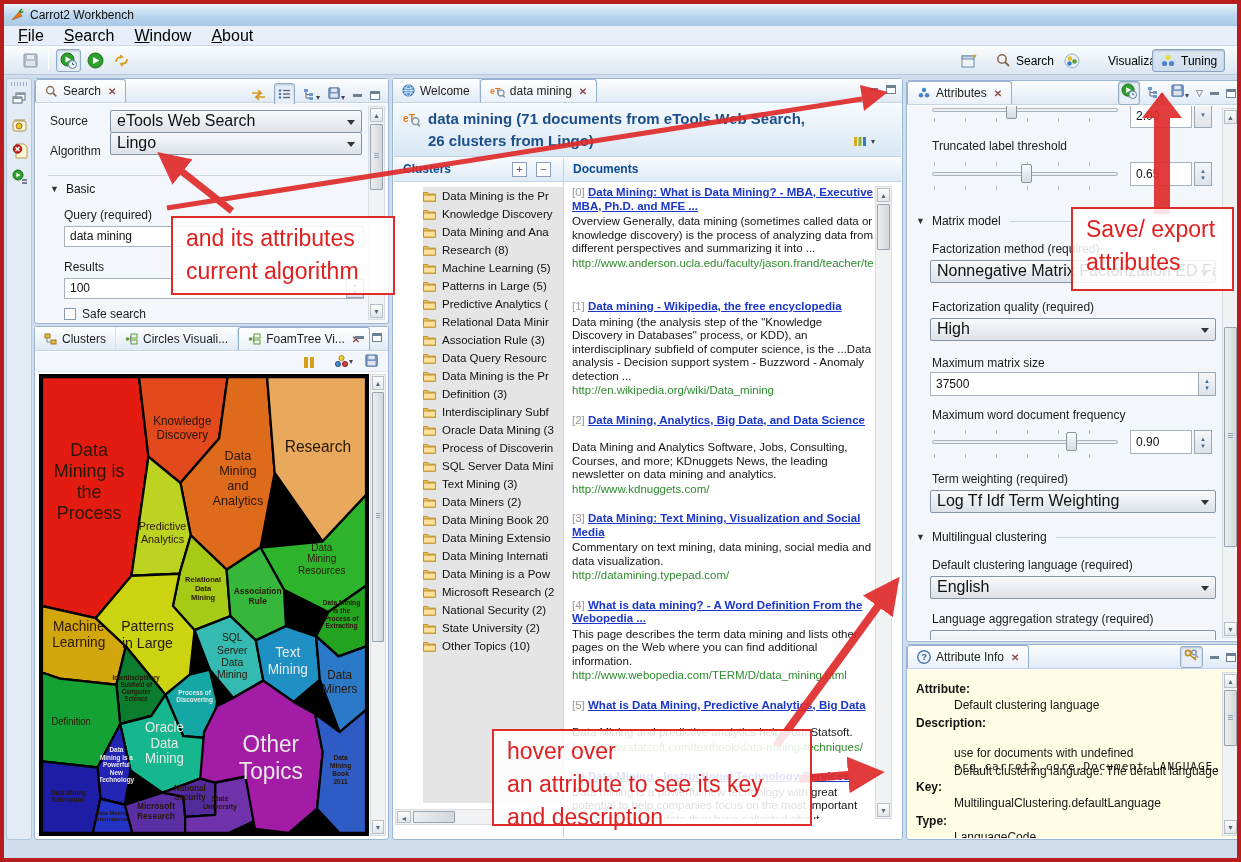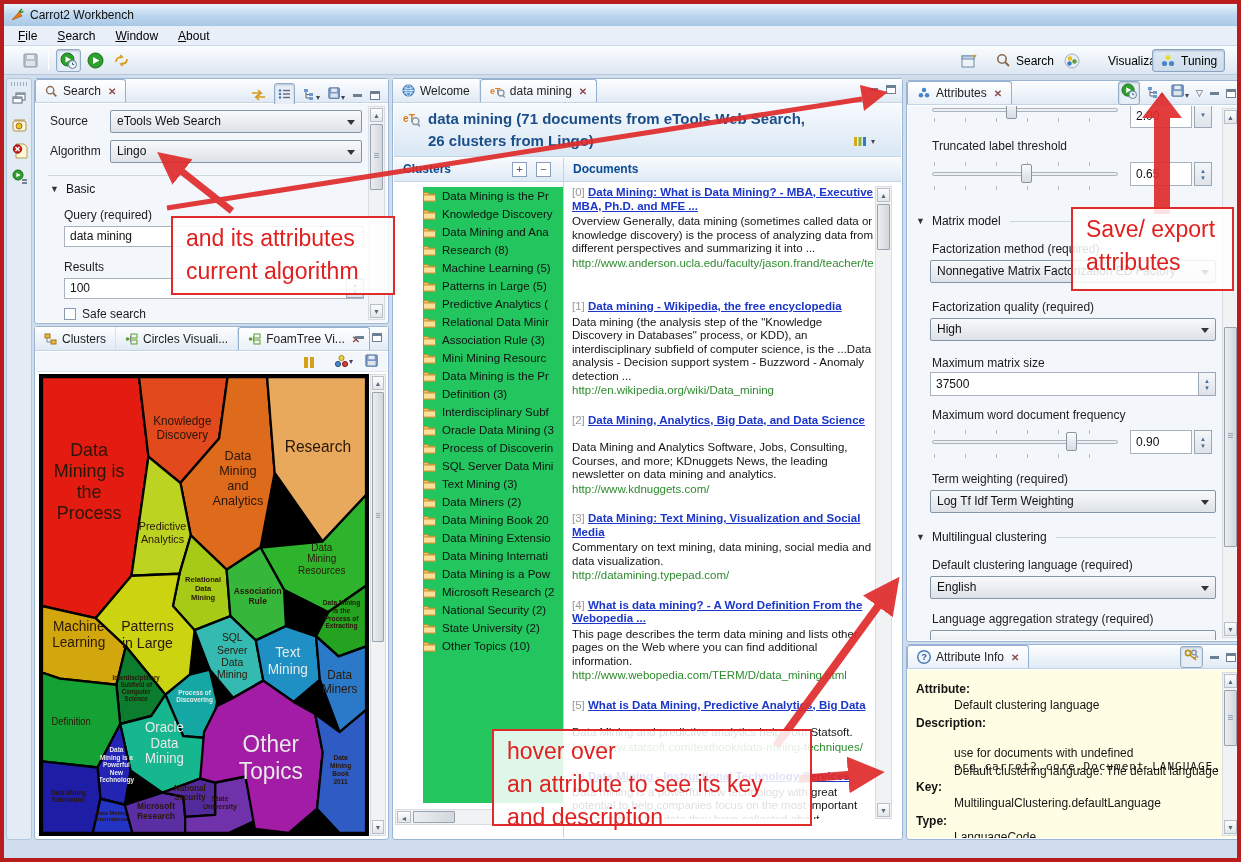--- a/index.html
+++ b/index.html
@@ -3,41 +3,41 @@
 <meta charset="utf-8">
 <style>
   html,body{margin:0;padding:0;background:#888;}
   *{box-sizing:border-box;}
   .app{position:relative;width:1241px;height:862px;background:#cfdded;border:4px solid #b91c1c;
        font-family:"Liberation Sans",sans-serif;overflow:hidden;}
   
   .titlebar{position:absolute;left:0;top:0;right:0;height:22px;display:flex;align-items:center;gap:6px;
     padding-left:6px;font-size:12px;color:#111;background:linear-gradient(#eaf3fc,#bdd7ef 50%,#a9c8e6);}
   .menubar{position:absolute;left:0;top:22px;right:0;height:20px;display:flex;align-items:center;gap:4px;
-    padding-left:6px;font-size:12px;background:#e9eff8;border-bottom:1px solid #ccd9e8;}
+    padding-left:6px;font-size:16px;background:#e9eff8;border-bottom:1px solid #ccd9e8;}
   .menu-item{display:inline-block;padding:1px 8px;}
   .menu-item::first-letter{text-decoration:underline;}
   .toolbar{position:absolute;left:0;top:42px;right:0;height:29px;
     background:linear-gradient(#fbfdfe,#dde7f2);border-bottom:1px solid #b9c9db;}
   .tb-sep{position:absolute;top:4px;width:1px;height:20px;background:#c2cfdd;border-right:1px solid #fff;}
   .tb-btn{position:absolute;top:3px;height:23px;display:flex;align-items:center;gap:5px;font-size:12px;
     padding:0 7px;border-radius:3px;}
   .tb-btn.pressed{border:1px solid #8aa4c0;background:linear-gradient(#dfe9f4,#cfdcEB);box-shadow:inset 0 1px 2px rgba(60,90,130,.35);}
   .sunken{border:1px solid #93acc6;background:#e7eef7;border-radius:3px;box-shadow:inset 0 1px 2px rgba(60,90,130,.3);}
   
   .view{position:absolute;background:#fff;border:1px solid #9cb5d2;border-radius:3px;}
   .tabrow{position:absolute;left:0;top:0;right:0;height:24px;border-bottom:1px solid #c3d4e6;
     background:linear-gradient(#fdfeff,#e0eaf5);display:flex;align-items:stretch;}
   .tab{display:flex;align-items:center;gap:5px;padding:0 9px;font-size:12px;color:#222;border-right:1px solid #d7e2ee;}
   .tab.sel{background:linear-gradient(#ffffff,#eaf1f9);border:1px solid #93b0d0;border-bottom:none;
     border-radius:3px 3px 0 0;margin:0;}
   .close-x{color:#8a4a4a;font-size:10px;font-weight:bold;margin-left:2px;}
   .content{position:absolute;background:#f3f6fb;overflow:hidden;}
   .lbl{position:absolute;font-size:12px;color:#1c1c1c;white-space:nowrap;}
-  .combo{position:absolute;height:23px;border:1px solid #8695a6;border-radius:2px;font-size:12px;line-height:20px;
+  .combo{position:absolute;height:23px;border:1px solid #8695a6;border-radius:2px;font-size:16px;line-height:20px;
     padding:0 20px 0 6px;background:linear-gradient(#f8f9fb,#dde2e8);white-space:nowrap;overflow:hidden;color:#111;}
   .combo::after{content:"";position:absolute;right:6px;top:9px;border:4px solid transparent;border-top:5px solid #333;}
   .tinput{position:absolute;height:21px;border:1px solid #a9b3bf;background:#fff;font-size:12px;line-height:19px;padding:0 5px;color:#111;white-space:nowrap;overflow:hidden;}
   .spincol{position:absolute;width:18px;border:1px solid #9aa7b4;background:linear-gradient(#f5f7f9,#dde3ea);
     display:flex;flex-direction:column;align-items:center;justify-content:center;gap:1px;}
   .spincol span{font-size:6px;line-height:6px;color:#44699a;}
   .sl-track{position:absolute;height:4px;background:#eef0f2;border:1px solid #a9b4bf;border-radius:2px;}
   .sl-thumb{position:absolute;width:11px;height:19px;border:1px solid #87959f;border-radius:2px;
     background:linear-gradient(#fafbfc,#d5dce2);}
   .ticks{position:absolute;height:4px;background-image:repeating-linear-gradient(90deg,#b9b9b9 0 1px,transparent 1px 31px);}
@@ -218,21 +218,21 @@
               <rect x="3" y="8" width="9" height="5" fill="#dfe4ea"></rect>
             </svg><span class="caret">▾</span></span>
         <span class="ico-min"></span>
         <span class="ico-max"></span>
       </div>
     </div>
     <div class="content" style="left:1px;top:25px;right:1px;bottom:1px;">
       <span class="lbl" style="left:14px;top:10px;">Source</span>
       <div class="combo" style="left:74px;top:6px;width:252px;">eTools Web Search</div>
       <span class="lbl" style="left:14px;top:40px;">Algorithm</span>
-      <div class="combo" style="left:74px;top:36px;width:252px;">Lingo</div>
+      <div class="combo" style="left:74px;top:28px;width:252px;">Lingo</div>
       <div style="position:absolute;left:12px;top:71px;width:318px;height:1px;background:#cdd7e2;"></div>
       <div class="sect" style="left:14px;top:78px;width:318px;">
           <span class="tri">▼</span>
           <span>Basic</span>
         </div>
       <span class="lbl" style="left:28px;top:104px;">Query (required)</span>
       <div class="tinput" style="left:28px;top:122px;width:300px;">data mining</div>
       <span class="lbl" style="left:28px;top:156px;">Results</span>
       <div class="tinput" style="left:28px;top:174px;width:300px;">100</div>
       <div class="spincol" style="left:310px;top:175px;height:19px;">
@@ -412,21 +412,21 @@
           </svg>
         <span class="caret">▾</span>
       </div>
     </div>
 
     <div class="subhdr" style="left:1px;top:79px;width:169px;">
       <span>Clusters</span>
       <span style="position:absolute;right:36px;top:4px;width:15px;height:15px;border:1px solid #8aa0ba;background:#fff;color:#557;font-weight:normal;font-size:11px;line-height:13px;text-align:center;">+</span>
       <span style="position:absolute;right:12px;top:4px;width:15px;height:15px;border:1px solid #8aa0ba;background:#fff;color:#557;font-weight:normal;font-size:11px;line-height:13px;text-align:center;">−</span>
     </div>
-    <div style="position:absolute;left:30px;top:108px;width:140px;height:616px;overflow:hidden;background:#22c55e;">
+    <div style="position:absolute;left:30px;top:108px;width:140px;height:616px;overflow:hidden;background:#e5e5e5;">
         <div class="cl-row">
           <svg width="13" height="11" viewBox="0 0 13 11">
             <path d="M0.5,1.5 h4.2 l1.3,1.6 h6.5 v7 h-12 z" fill="#f0c25c" stroke="#bf9030"></path>
             <path d="M0.5,4 h12 v6.1 h-12 z" fill="#fbe09a" stroke="#bf9030"></path>
           </svg>
           <span>Data Mining is the Pr</span>
         </div>
         <div class="cl-row">
           <svg width="13" height="11" viewBox="0 0 13 11">
             <path d="M0.5,1.5 h4.2 l1.3,1.6 h6.5 v7 h-12 z" fill="#f0c25c" stroke="#bf9030"></path>
@@ -481,21 +481,21 @@
             <path d="M0.5,1.5 h4.2 l1.3,1.6 h6.5 v7 h-12 z" fill="#f0c25c" stroke="#bf9030"></path>
             <path d="M0.5,4 h12 v6.1 h-12 z" fill="#fbe09a" stroke="#bf9030"></path>
           </svg>
           <span>Association Rule (3)</span>
         </div>
         <div class="cl-row">
           <svg width="13" height="11" viewBox="0 0 13 11">
             <path d="M0.5,1.5 h4.2 l1.3,1.6 h6.5 v7 h-12 z" fill="#f0c25c" stroke="#bf9030"></path>
             <path d="M0.5,4 h12 v6.1 h-12 z" fill="#fbe09a" stroke="#bf9030"></path>
           </svg>
-          <span>Mini Mining Resourc</span>
+          <span>Data Query Resourc</span>
         </div>
         <div class="cl-row">
           <svg width="13" height="11" viewBox="0 0 13 11">
             <path d="M0.5,1.5 h4.2 l1.3,1.6 h6.5 v7 h-12 z" fill="#f0c25c" stroke="#bf9030"></path>
             <path d="M0.5,4 h12 v6.1 h-12 z" fill="#fbe09a" stroke="#bf9030"></path>
           </svg>
           <span>Data Mining is the Pr</span>
         </div>
         <div class="cl-row">
           <svg width="13" height="11" viewBox="0 0 13 11">

